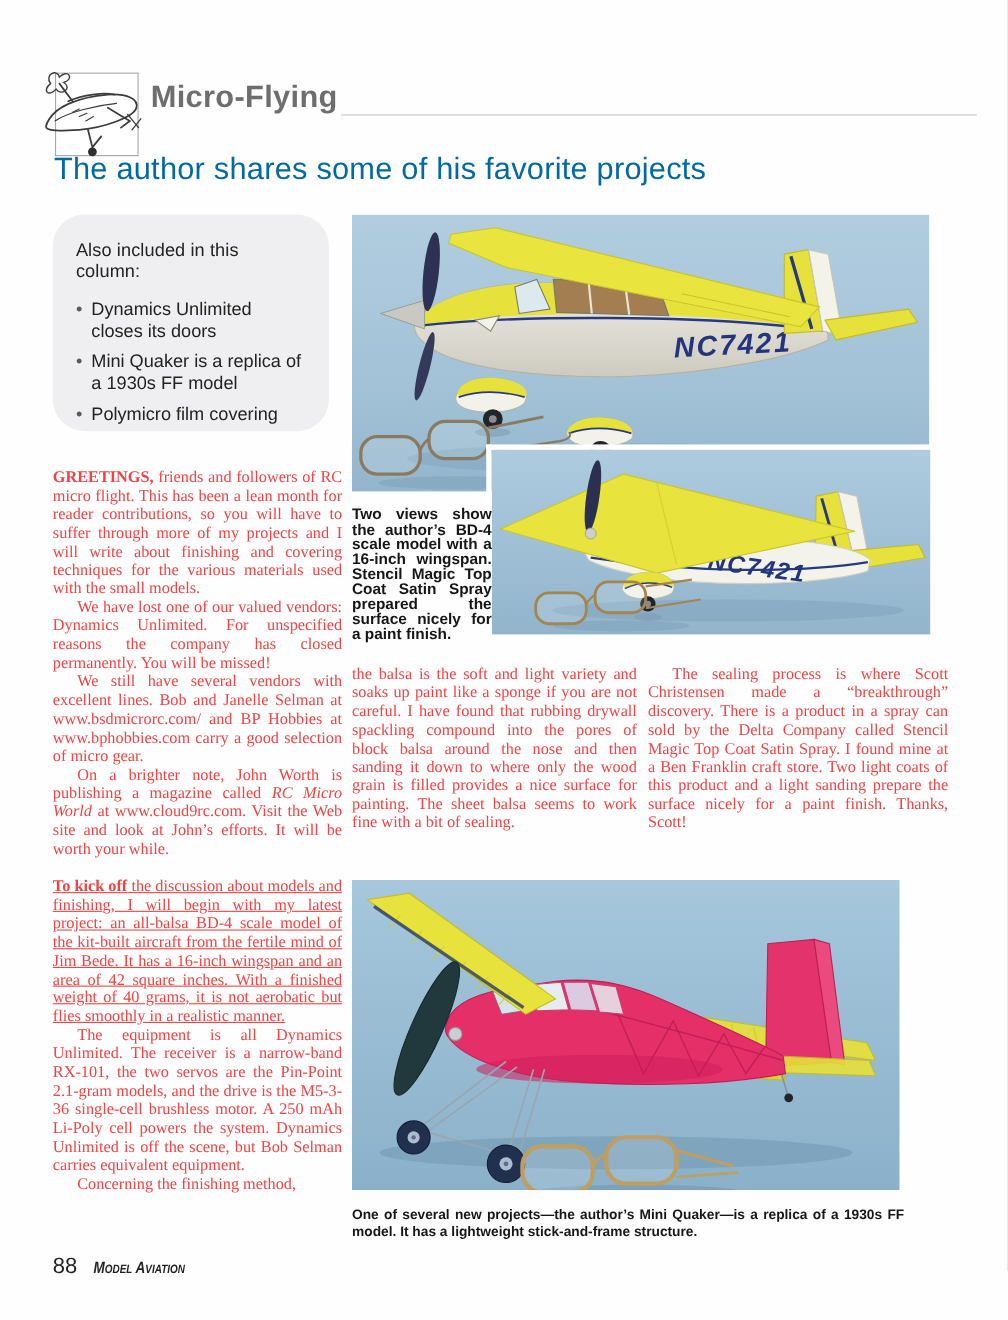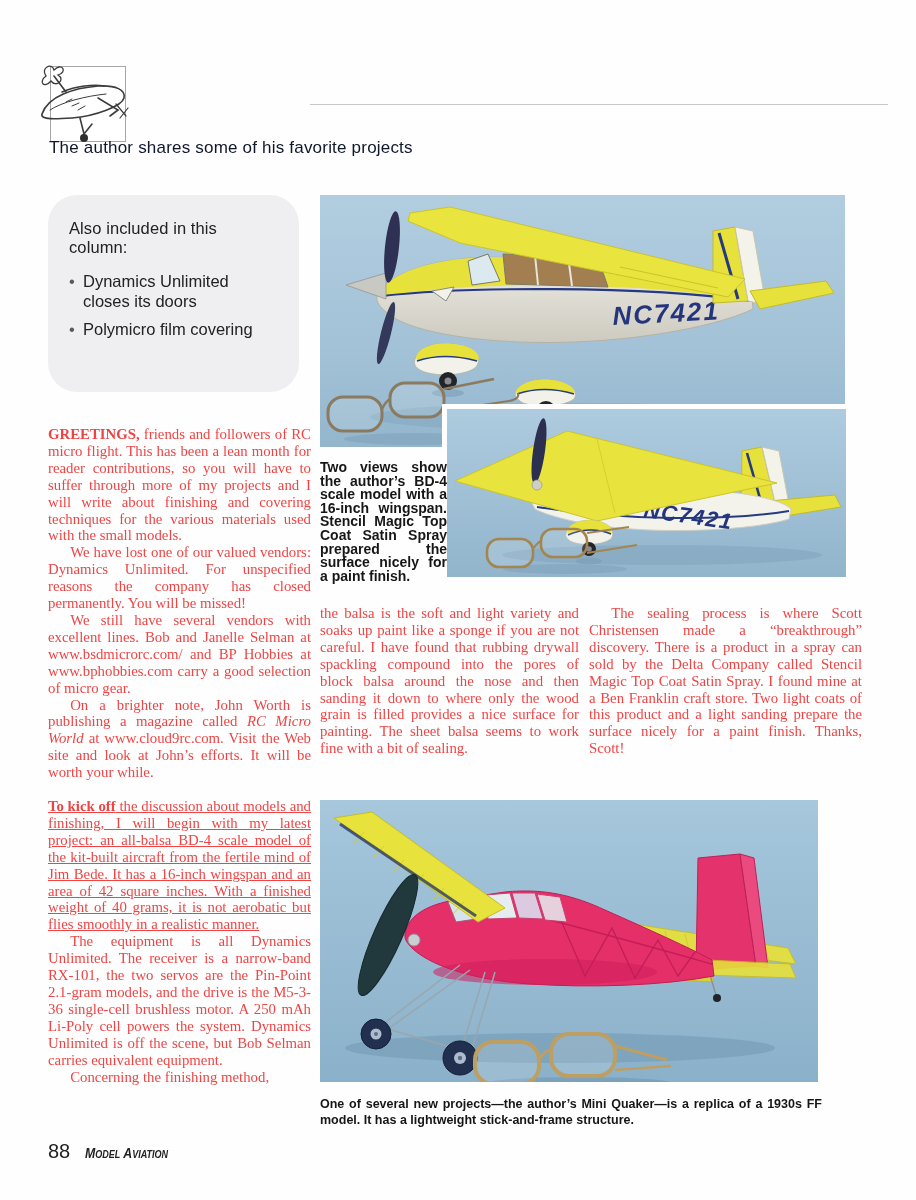--- a/index.html
+++ b/index.html
@@ -4,21 +4,21 @@
 <style>
   html,body{margin:0;padding:0;background:#d8d8d8;}
   .page{position:relative;width:916px;height:1200px;background:#fefefe;margin:0 auto;overflow:hidden;
         font-family:"Liberation Sans","DejaVu Sans",sans-serif;}
   
   .logo-box{position:absolute;left:50px;top:66px;width:74px;height:74px;border:1px solid #a6a6a6;background:#fff;}
   .logo-art{position:absolute;left:32px;top:58px;width:104px;height:96px;}
   .col-title{position:absolute;left:137px;top:72px;margin:0;font-size:28px;font-weight:bold;color:#6e6e6e;letter-spacing:.3px;}
   .byline{position:absolute;left:331px;top:82px;font-size:21px;color:#4a4a4a;letter-spacing:.2px;}
   .header-rule{position:absolute;left:310px;top:104px;width:578px;height:1px;background:#c6c6c6;}
-  .deck{position:absolute;left:49px;top:138px;margin:0;font-size:17px;font-weight:400;color:#0f172a;letter-spacing:.2px;}
+  .deck{position:absolute;left:49px;top:138px;margin:0;font-size:28px;font-weight:400;color:#0369a1;letter-spacing:.2px;}
   
   .also-box{position:absolute;left:48px;top:195px;width:251px;height:197px;background:#efeff1;box-sizing:border-box;
             padding:24px 20px 0 21px;color:#222;border-radius:29px;}
   .also-title{font-size:16.5px;margin-bottom:15px;letter-spacing:.1px;}
   .also-list{list-style:none;margin:0;padding:0;}
   .also-list li{position:relative;padding-left:14px;font-size:16.5px;line-height:19.5px;margin-bottom:9px;}
   .also-list li::before{content:"\2022";position:absolute;left:0;top:0;color:#5a5a5a;}
   
   .photo{position:absolute;margin:0;overflow:hidden;}
   .photo svg{display:block;width:100%;height:100%;}
@@ -57,27 +57,29 @@
       <path d="M10 56 C16 38 42 30 66 28 C84 27 94 32 92 40 C90 48 64 58 40 60 C24 61 8 62 10 56 Z"></path>
       <path d="M18 52 C30 44 54 38 74 36" stroke-width="1"></path>
       <path d="M30 34 C44 28 62 26 72 28"></path>
       <path d="M66 40 L86 52 L78 58"></path>
       <path d="M84 46 L94 58 M88 60 L96 50" stroke-width="1.2"></path>
       <path d="M48 60 L52 76 M52 76 L60 66"></path>
       <circle cx="52" cy="80" r="4" fill="#2e2e2e" stroke="none"></circle>
       <path d="M34 44 l6 -3 M40 48 l7 -3 M46 52 l7 -4" stroke-width="1"></path>
     </g>
   </svg>
+  <h1 class="col-title">Micro-Flying</h1>
   <div class="header-rule"></div>
   <h2 class="deck">The author shares some of his favorite projects</h2>
 
   <aside class="also-box">
     <div class="also-title">Also included in this column:</div>
     <ul class="also-list" id="also-list">
         <li>Dynamics Unlimited closes its doors</li>
+        <li>Mini Quaker is a replica of a 1930s FF model</li>
         <li>Polymicro film covering</li>
       </ul>
   </aside>
 
   <figure class="photo photo-top">
     <svg viewBox="0 0 525 252" preserveAspectRatio="none">
       <defs>
         <linearGradient id="sky1" x1="0" y1="0" x2="0" y2="1">
           <stop offset="0" stop-color="#b2cde0"></stop>
             <stop offset=".6" stop-color="#a3c2d7"></stop>

